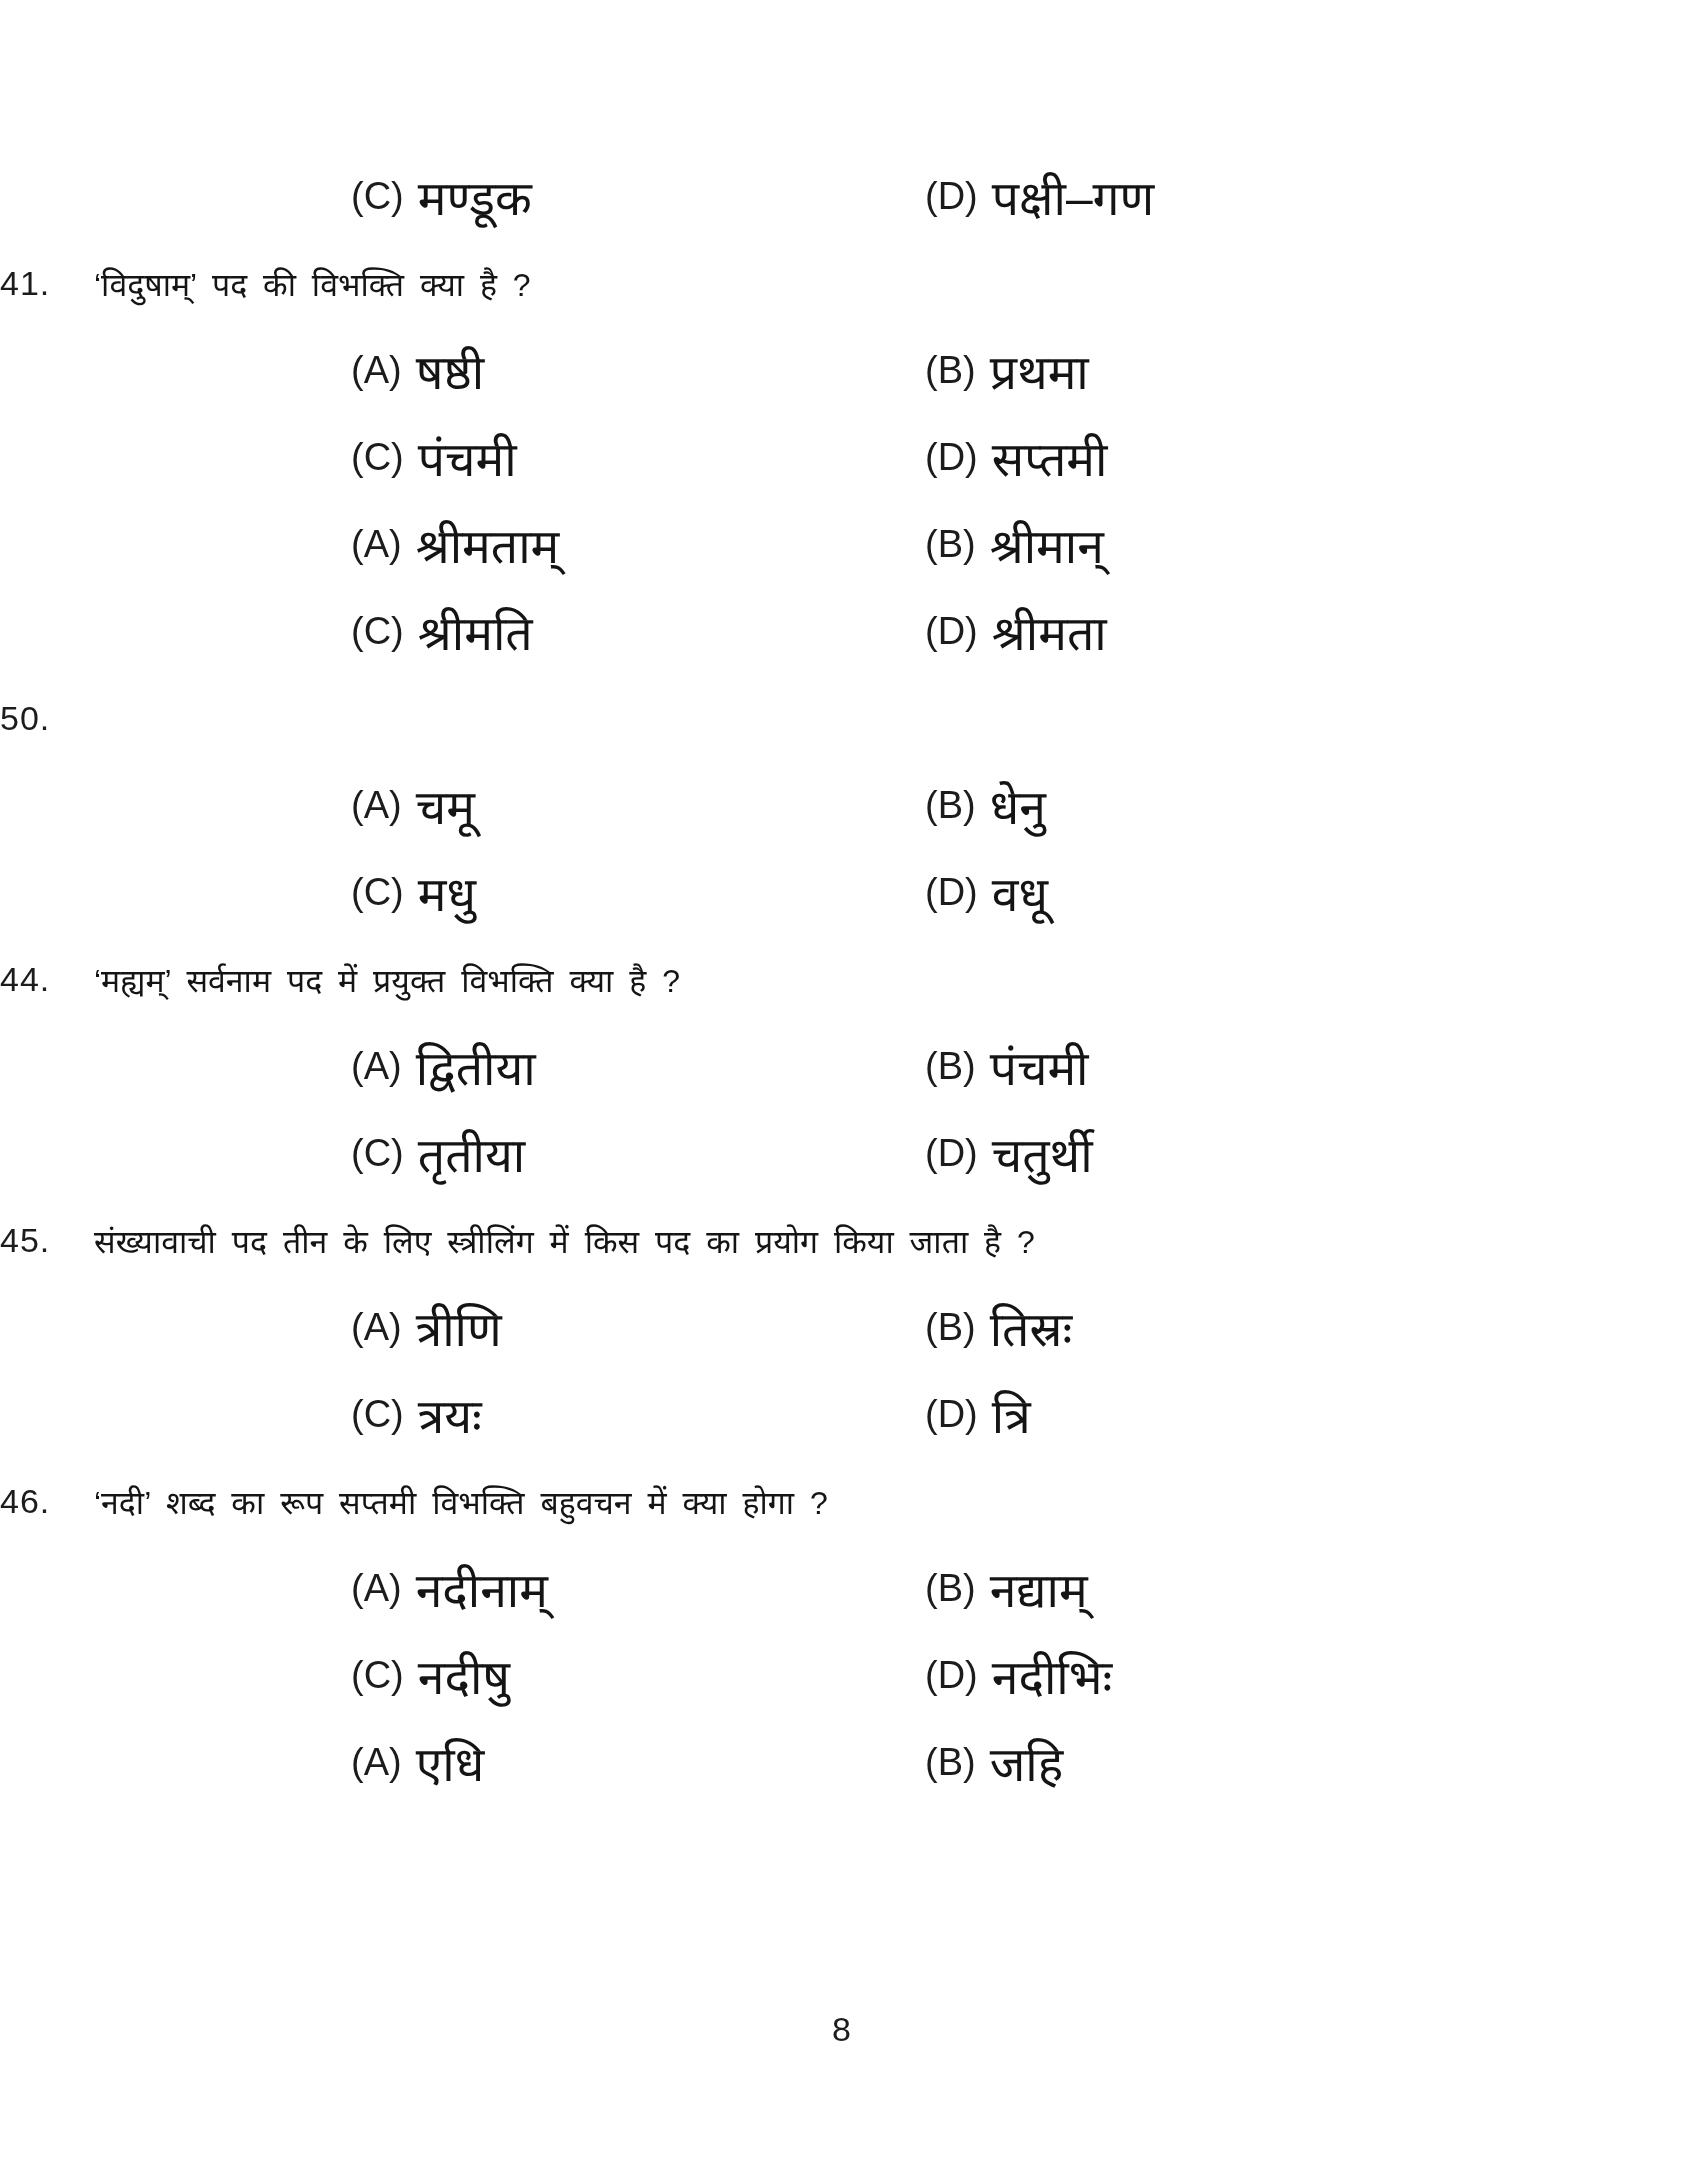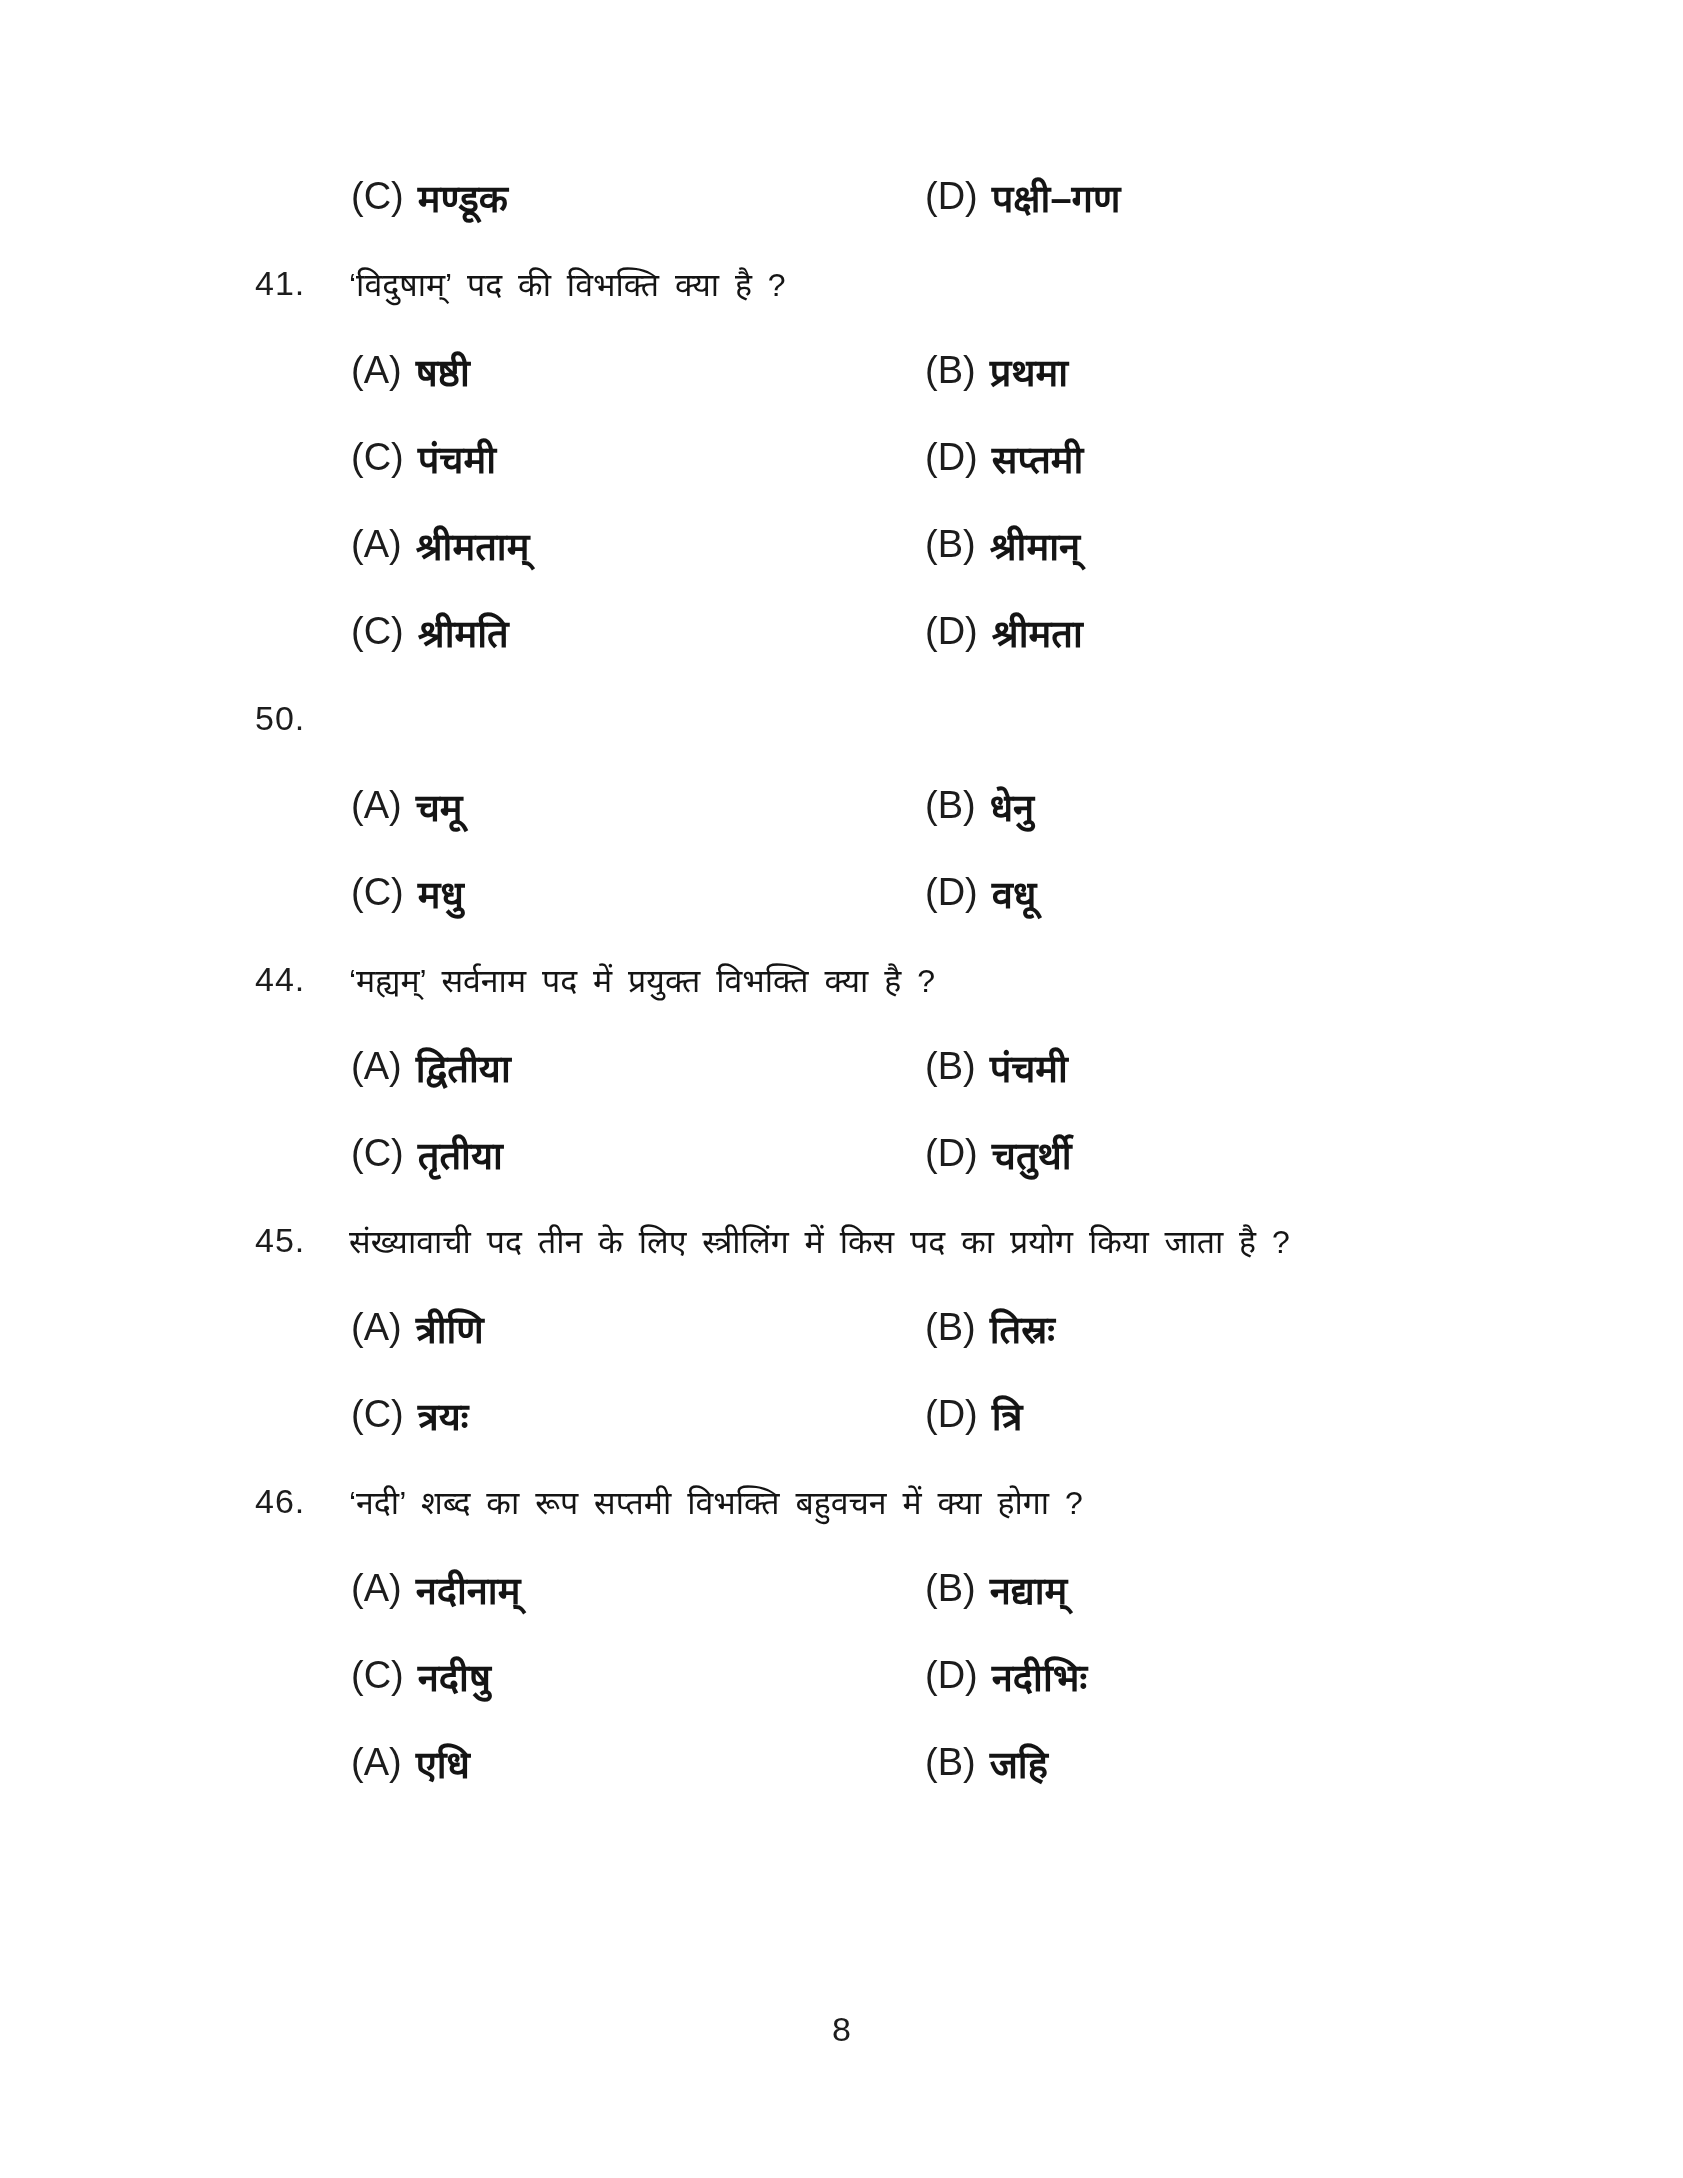--- a/index.html
+++ b/index.html
@@ -24,21 +24,20 @@
     left: 0;
     width: 100%;
   }
   .line {
     height: 87px;
     display: flex;
     align-items: center;
   }
   
   .q-num {
-    margin-left: 255px;
     width: 94px;
     flex: 0 0 94px;
     font-size: 34px;
     letter-spacing: 1px;
     color: #1c1c1c;
   }
   .q-text {
     font-size: 32px;
     white-space: nowrap;
     word-spacing: 0.22em;
@@ -54,23 +53,22 @@
     margin-left: 351px;
     width: 574px;
     flex: 0 0 574px;
   }
   .opt-label {
     font-size: 38px;
     margin-right: 14px;
     color: #1c1c1c;
   }
   .opt-text {
-    font-size: 38px;
+    font-size: 48px;
     color: #141414;
-    font-weight: bold;
   }
   .deva {
     font-family: "Liberation Sans", sans-serif;
   }
   .page-num {
     position: absolute;
     top: 2010px;
     left: 0;
     width: 100%;
     text-align: center;

